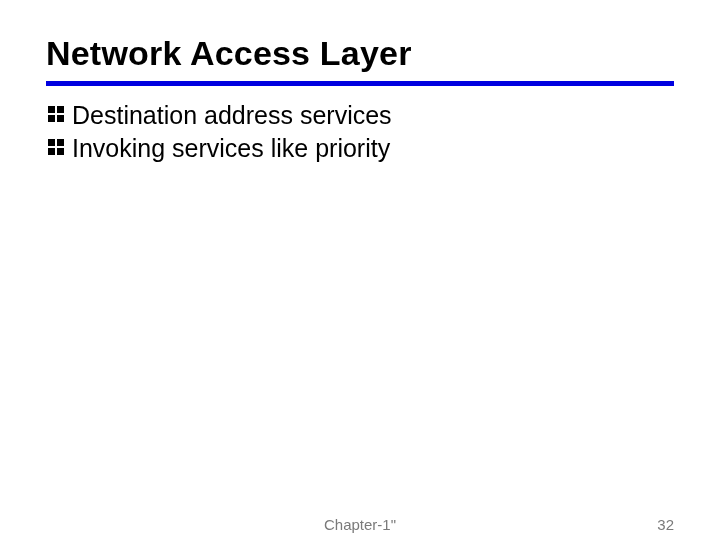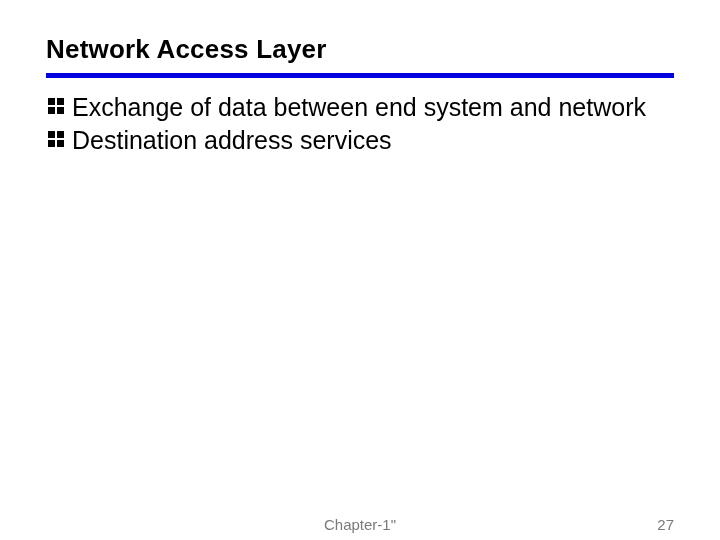--- a/index.html
+++ b/index.html
@@ -1,21 +1,21 @@
 <!DOCTYPE html>
 <html><head>
 <meta charset="utf-8">
 <style>
   * { margin: 0; padding: 0; box-sizing: border-box; }
   html, body { width: 720px; height: 540px; background: #fff; font-family: Arial, Helvetica, sans-serif; }
   .slide { position: relative; width: 720px; height: 540px; padding: 34px 46px 0 46px; }
   .title {
     font-family: "Arial Black", Arial, sans-serif;
     font-weight: 900;
-    font-size: 26px;
+    font-size: 34px;
     color: #000;
     letter-spacing: 0.2px;
     padding-bottom: 6px;
   }
   .rule {
     height: 5px;
     background: #0000e0;
     width: 100%;
     margin-top: 2px;
     margin-bottom: 14px;
@@ -65,32 +65,32 @@
   <div class="bullets">
     <div class="bullet">
       <span class="marker">
         <svg width="16" height="16" viewBox="0 0 16 16">
             <rect x="0" y="0" width="7" height="7" fill="#000"></rect>
             <rect x="9" y="0" width="7" height="7" fill="#000"></rect>
             <rect x="0" y="9" width="7" height="7" fill="#000"></rect>
             <rect x="9" y="9" width="7" height="7" fill="#000"></rect>
           </svg>
       </span>
-      <span class="text">Exchange of data between end system and network</span>
+      <span class="text">Destination address services</span>
     </div>
     <div class="bullet">
       <span class="marker">
         <svg width="16" height="16" viewBox="0 0 16 16">
             <rect x="0" y="0" width="7" height="7" fill="#000"></rect>
             <rect x="9" y="0" width="7" height="7" fill="#000"></rect>
             <rect x="0" y="9" width="7" height="7" fill="#000"></rect>
             <rect x="9" y="9" width="7" height="7" fill="#000"></rect>
           </svg>
       </span>
-      <span class="text">Destination address services</span>
+      <span class="text">Invoking services like priority</span>
     </div>
   </div>
 
   <div class="footer">
     <span class="center">Chapter-1"</span>
-    <span class="page">27</span>
+    <span class="page">32</span>
   </div>
 </div>
 
 </body></html>

